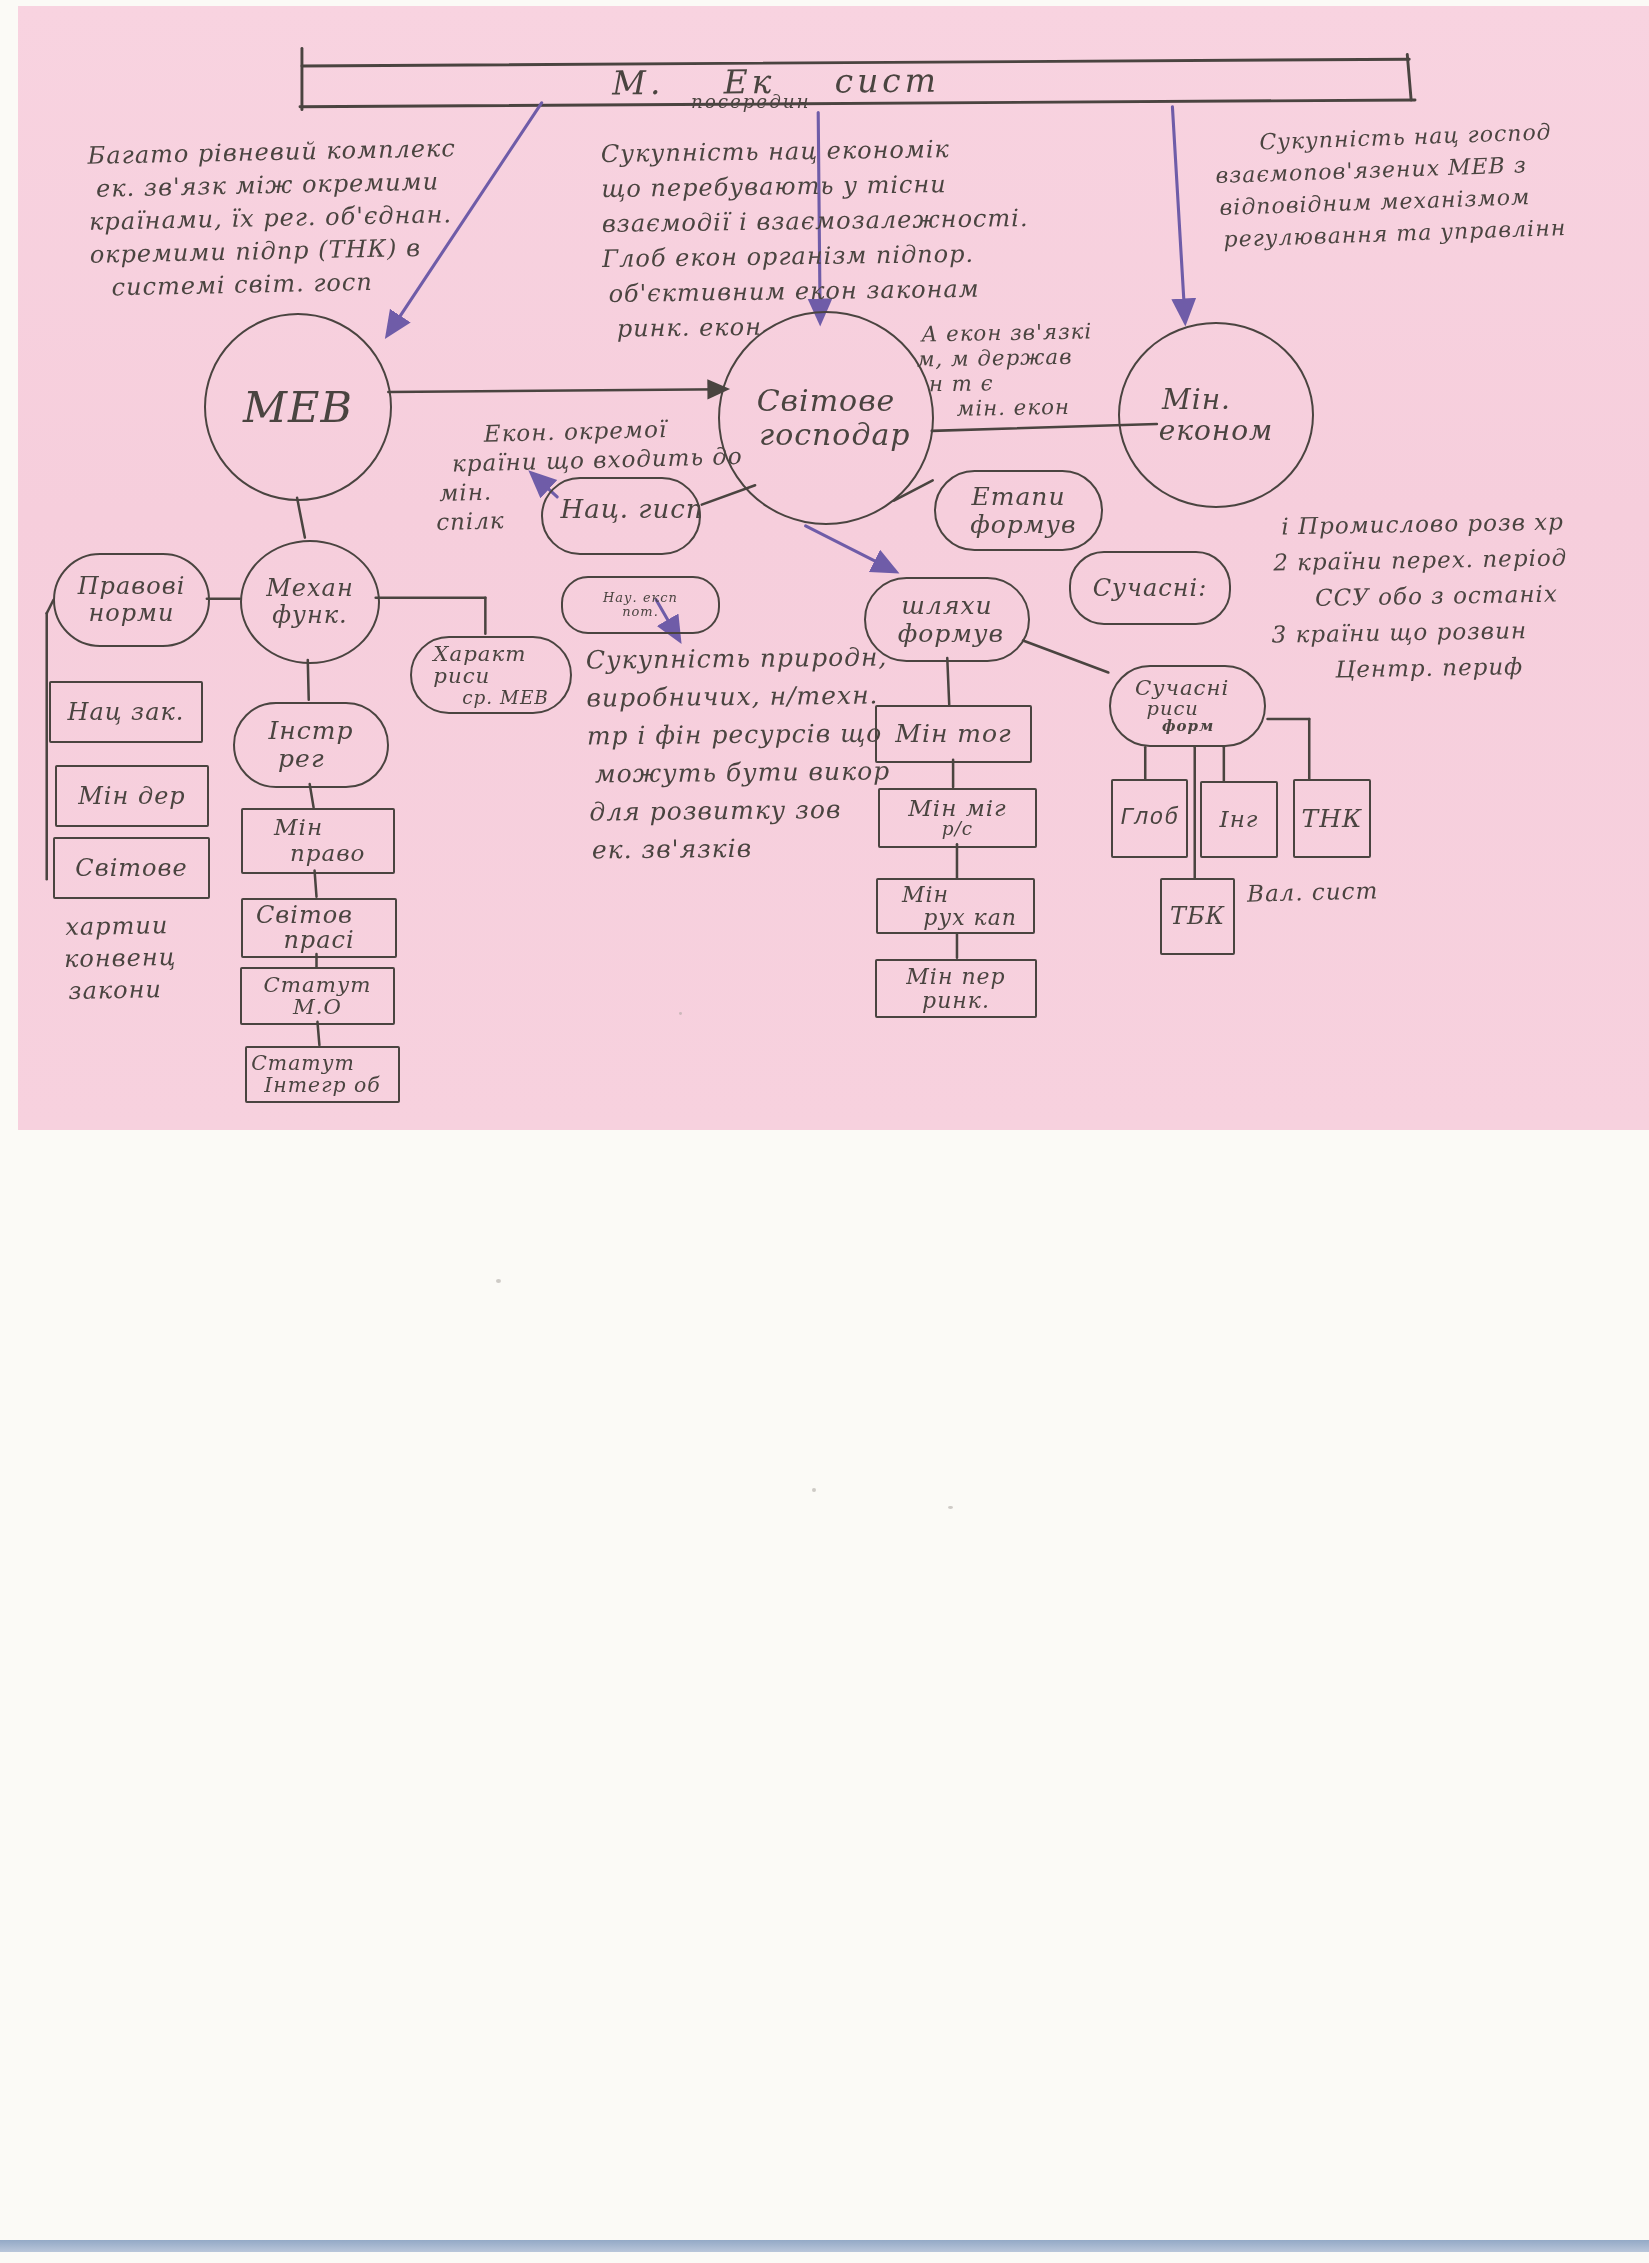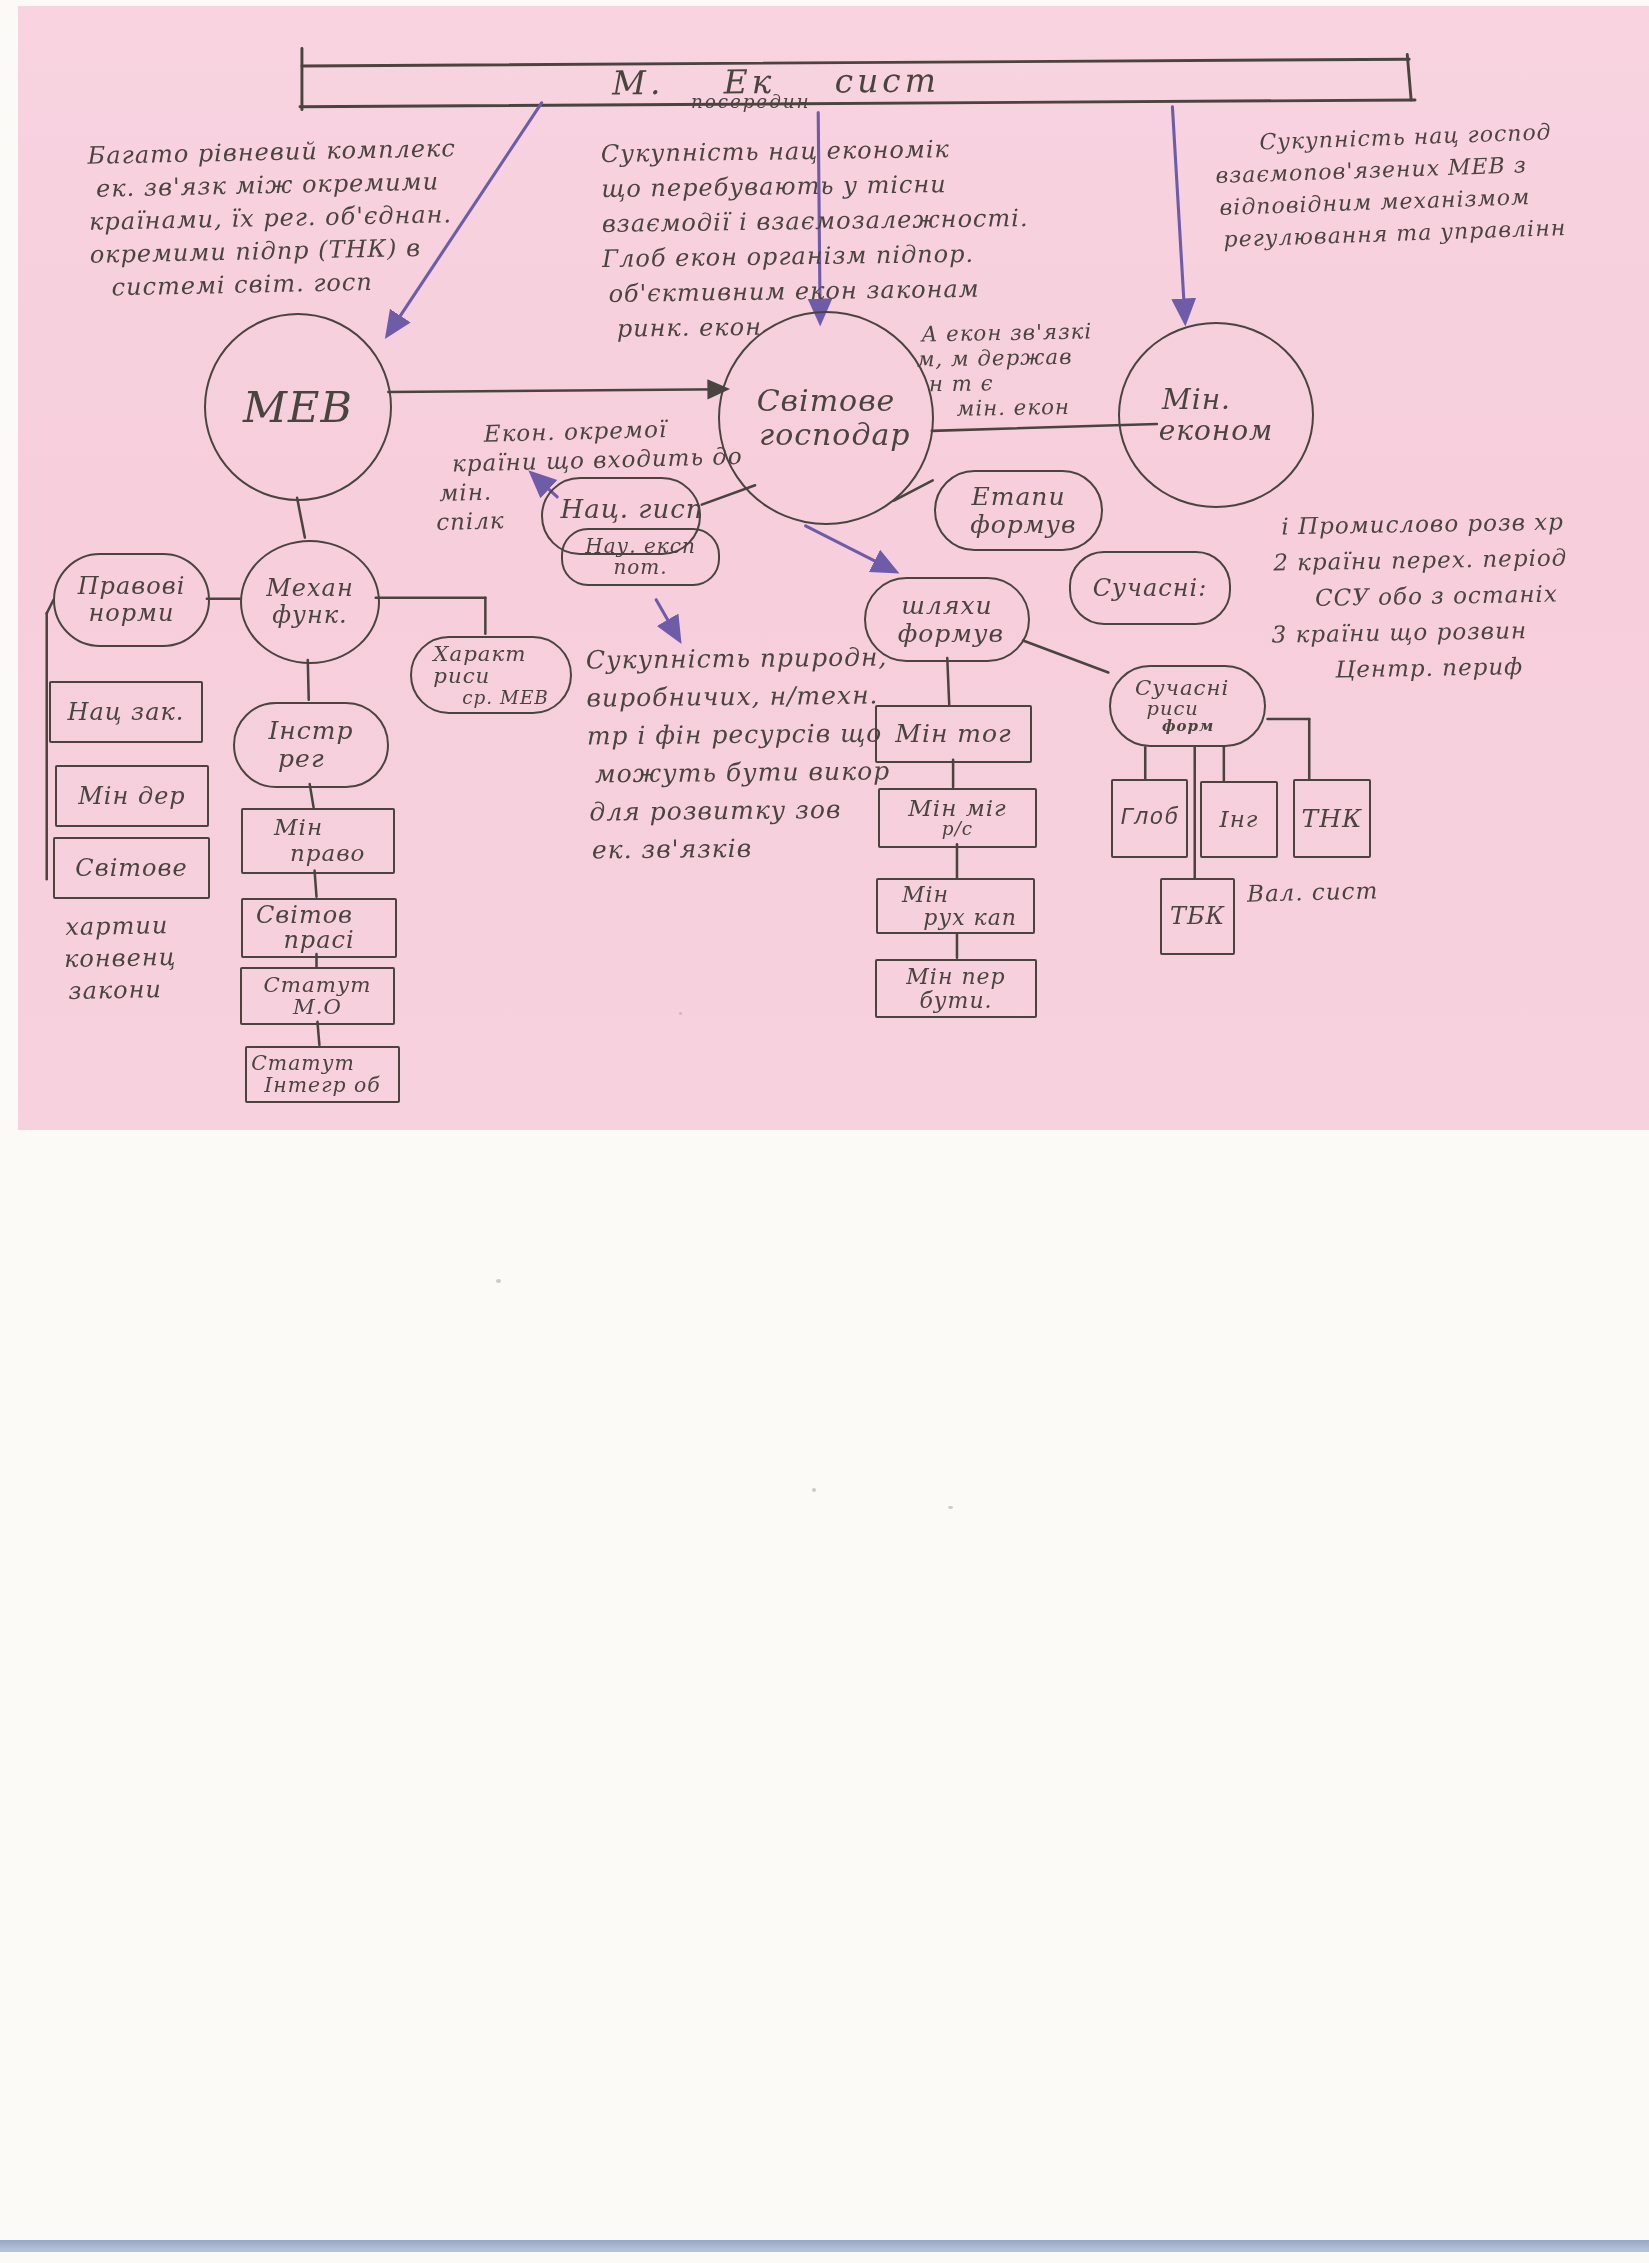--- a/index.html
+++ b/index.html
@@ -183,21 +183,21 @@
   <span>функ.</span>
 </div>
 
 <div class="node stadium" style="left:53px;top:553px;width:153px;height:90px;font-size:24px;">
   <span>Правові</span>
   <span>норми</span>
 </div>
 <div class="node stadium" style="left:541px;top:477px;width:160px;height:78px;font-size:26px;border-radius:39px;align-items:flex-start;padding-left:17.5px;box-sizing:border-box;">
   <span style="margin-top:-13.6px;">Нац. гисп</span>
 </div>
-<div class="node stadium" style="left:561px;top:528px;width:155px;height:54px;font-size:20px;border-radius:27px;line-height:1.05;">
+<div class="node stadium" style="left:561px;top:576px;width:155px;height:54px;font-size:13px;border-radius:27px;line-height:1.05;">
   <span>Нау. експ</span>
   <span>пот.</span>
 </div>
 <div class="node stadium" style="left:934px;top:470px;width:165px;height:77px;font-size:25px;">
   <span>Етапи</span>
   <span style="padding-left:9.7px;">формув</span>
 </div>
 <div class="node stadium" style="left:1069px;top:551px;width:158px;height:70px;font-size:24px;border-radius:35px;">
   <span>Сучасні:</span>
 </div>
@@ -253,21 +253,21 @@
 <div class="node rect" style="left:878px;top:788px;width:155px;height:56px;font-size:23px;line-height:1;">
   <span>Мін міг</span>
   <span style="font-size:18.4px;">р/с</span>
 </div>
 <div class="node rect" style="left:876px;top:878px;width:159px;height:56px;font-size:22px;line-height:1.05;align-items:flex-start;padding-left:24px;box-sizing:border-box;">
   <span>Мін</span>
   <span style="padding-left:21.3px;">рух кап</span>
 </div>
 <div class="node rect" style="left:875px;top:959px;width:158px;height:55px;font-size:22px;line-height:1.05;">
   <span>Мін пер</span>
-  <span>бути.</span>
+  <span>ринк.</span>
 </div>
 
 <div class="node rect" style="left:1111px;top:779px;width:73px;height:75px;font-size:23px;font-family:Liberation Mono, monospace;">
   <span>Глоб</span>
 </div>
 <div class="node rect" style="left:1200px;top:781px;width:74px;height:73px;font-size:23px;">
   <span>Інг</span>
 </div>
 <div class="node rect" style="left:1293px;top:779px;width:74px;height:75px;font-size:25px;">
   <span>ТНК</span>

